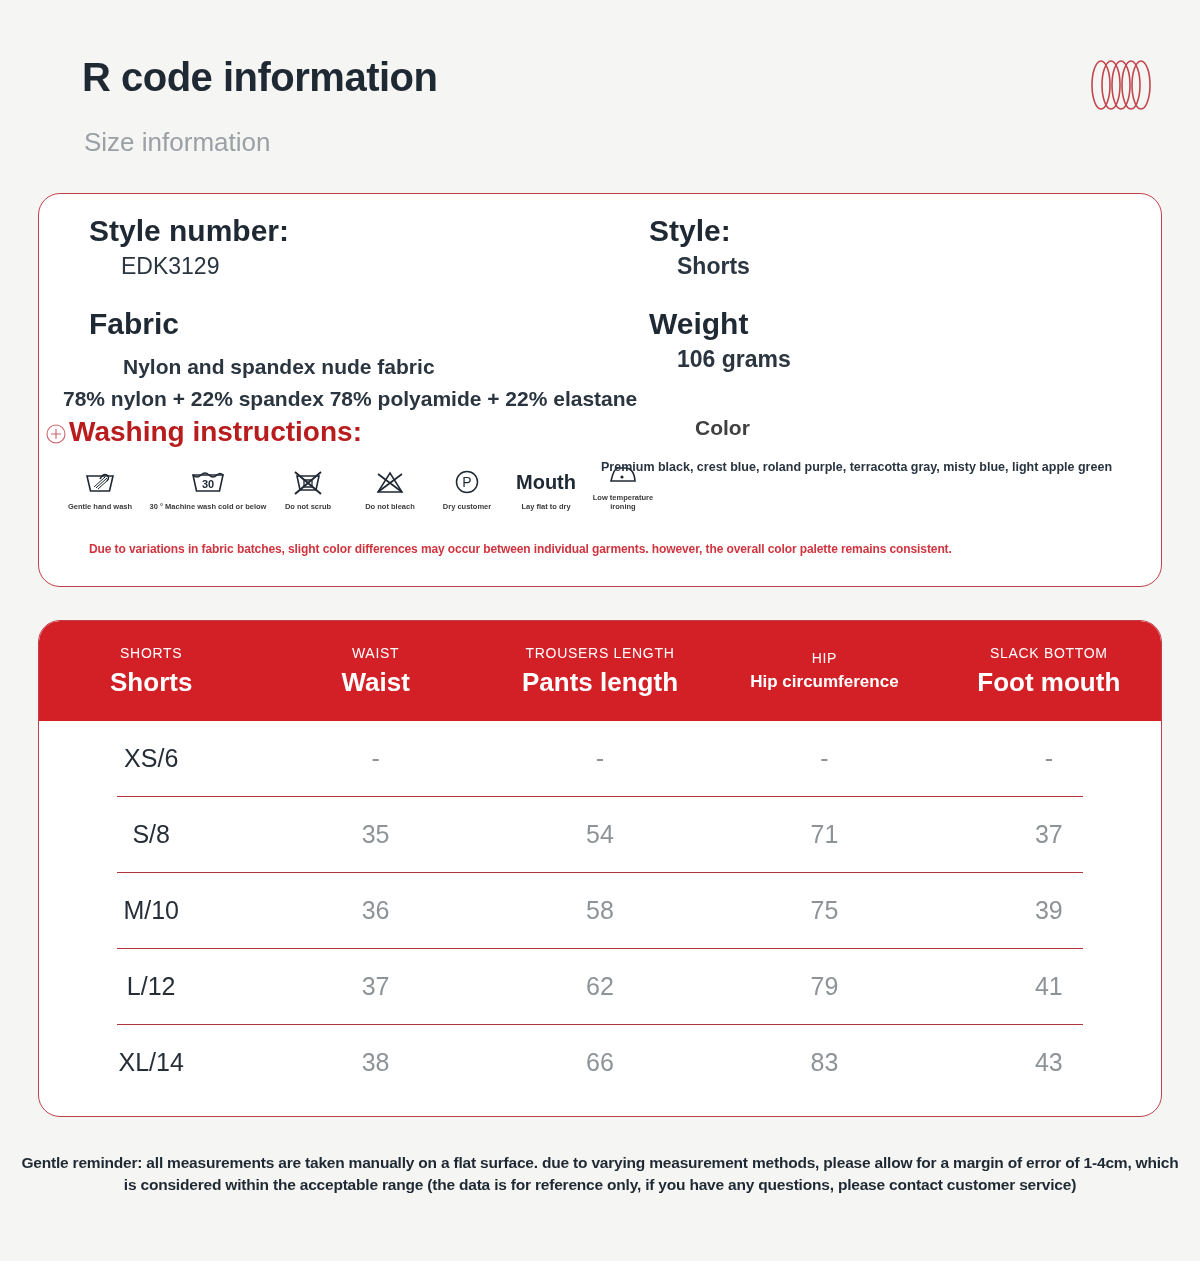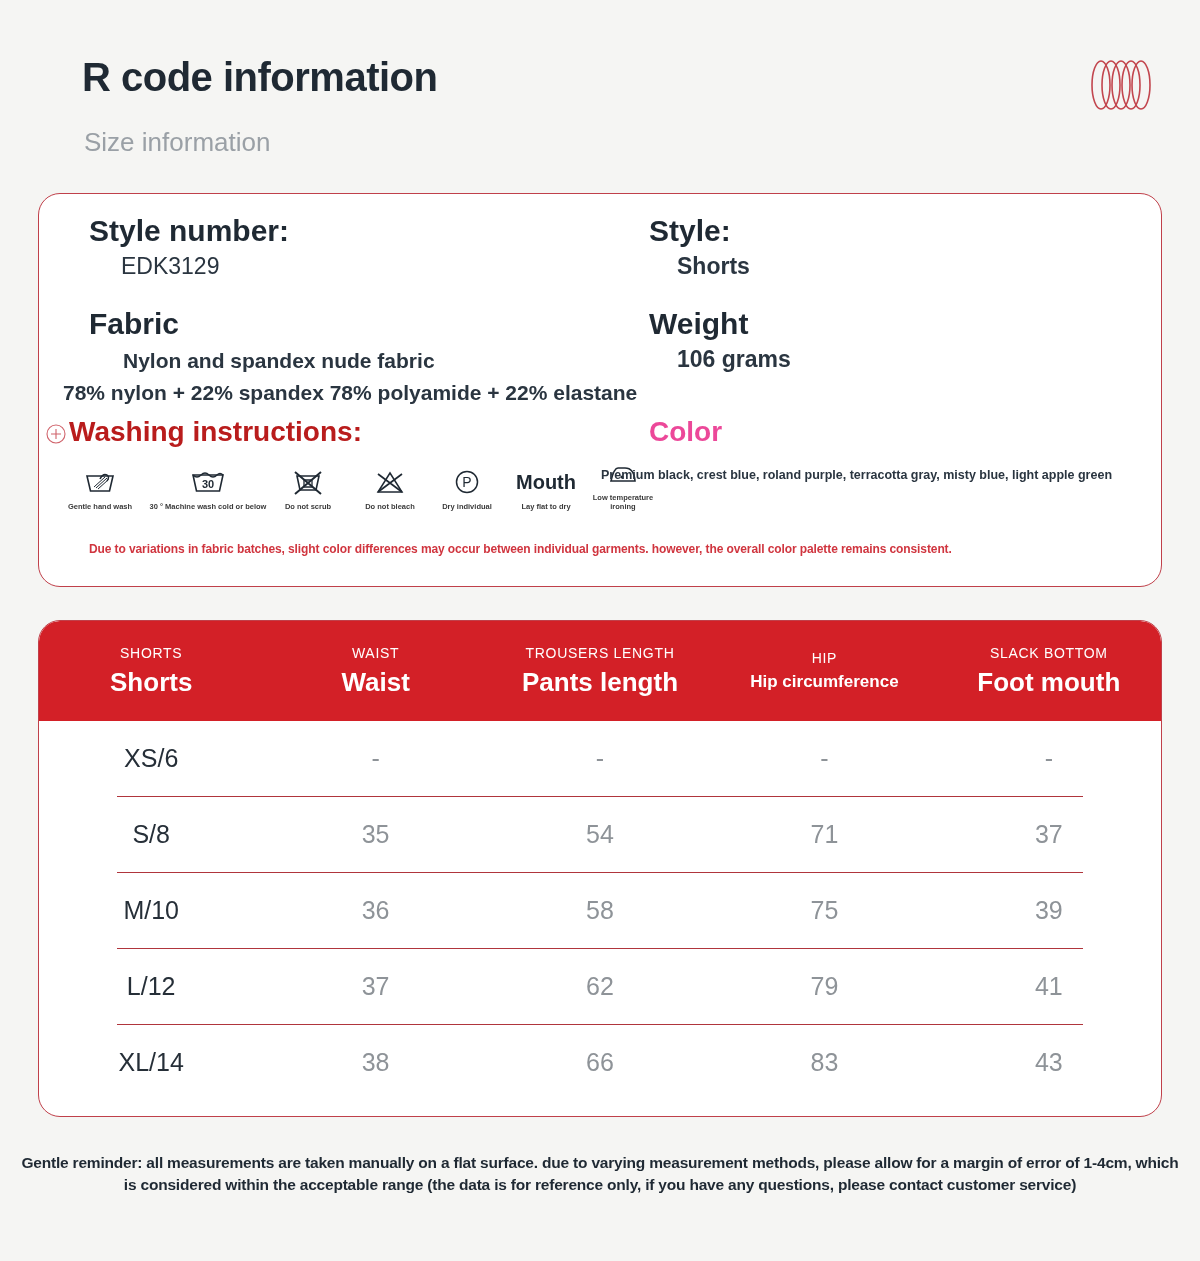--- a/index.html
+++ b/index.html
@@ -36,21 +36,21 @@
   .col-left { position: absolute; left: 50px; top: 18px; width: 560px; }
   .col-right { position: absolute; left: 610px; top: 18px; width: 470px; }
 
   .lbl-big { font-size: 30px; font-weight: 700; color: #1f2933; line-height: 1.25; }
   .lbl-val { font-size: 23px; font-weight: 400; color: #2a3540; padding-left: 32px; line-height: 1.4; }
   .lbl-val.bold { font-weight: 700; }
 
   .blk-style-num { position: absolute; left: 0; top: 0; }
   .blk-style-num .lbl-big { padding-left: 0px; }
   .blk-fabric { position: absolute; left: 0; top: 93px; }
-  .fabric-line1 { font-size: 21px; font-weight: 700; color: #2a3540; padding-left: 34px; margin-top: 6px; }
+  .fabric-line1 { font-size: 21px; font-weight: 700; color: #2a3540; padding-left: 34px; margin-top: 12px; }
   .fabric-line2 { font-size: 21px; font-weight: 700; color: #2a3540; margin-top: 8px; margin-left: -26px; }
 
   .blk-style { position: absolute; left: 0; top: 0; }
   .blk-weight { position: absolute; left: 0; top: 93px; }
   .blk-weight .lbl-val { padding-left: 28px; }
   .blk-style .lbl-val { padding-left: 28px; }
 
   
   .blk-wash { position: absolute; left: 6px; top: 222px; }
   .wash-head { display: flex; align-items: center; gap: 2px; }
@@ -61,21 +61,21 @@
   .icon-cell .glyph { height: 34px; display: flex; align-items: center; justify-content: center; }
   .icon-cell .cap {
     font-size: 7.5px; font-weight: 600; color: #3a3a3a;
     text-align: center; margin-top: 4px; line-height: 1.15;
   }
   .cap-faint { color: #8b8b8b; }
   .mouth-word { font-size: 20px; font-weight: 700; color: #1f2933; line-height: 34px; }
 
   
   .blk-color { position: absolute; left: 52px; top: 222px; }
-  .color-title { font-size: 28px; font-weight: 700; color: #ec4899; }
+  .color-title { font-size: 21px; font-weight: 700; color: #404040; margin-left: 46px; }
   .color-list { font-size: 12.5px; font-weight: 700; color: #2a3540; margin-top: 20px; margin-left: -48px; white-space: nowrap; }
 
   .disclaimer {
     position: absolute; left: 50px; top: 348px; width: 1020px;
     font-size: 12px; font-weight: 700; color: #d0353f; letter-spacing: -0.1px;
   }
 
   
   .table-card {
     position: absolute; left: 38px; top: 620px;
@@ -215,21 +215,21 @@
           <span class="cap">Do not bleach</span>
         </div>
 
         <div class="icon-cell" style="width:72px">
           <span class="glyph">
             <svg viewBox="0 0 30 28" width="30" height="28">
               <circle cx="15" cy="14" r="10.5" fill="none" stroke="#1f2933" stroke-width="1.5"></circle>
               <text x="15" y="19" font-family="Liberation Sans, sans-serif" font-size="14" fill="#1f2933" text-anchor="middle">P</text>
             </svg>
           </span>
-          <span class="cap cap-faint">Dry individual</span>
+          <span class="cap cap-faint">Dry customer</span>
         </div>
 
         <div class="icon-cell" style="width:86px">
           <span class="mouth-word">Mouth</span>
           <span class="cap">Lay flat to dry</span>
         </div>
 
         <div class="icon-cell" style="width:68px">
           <span class="glyph">
             <svg viewBox="0 0 34 28" width="34" height="28">

